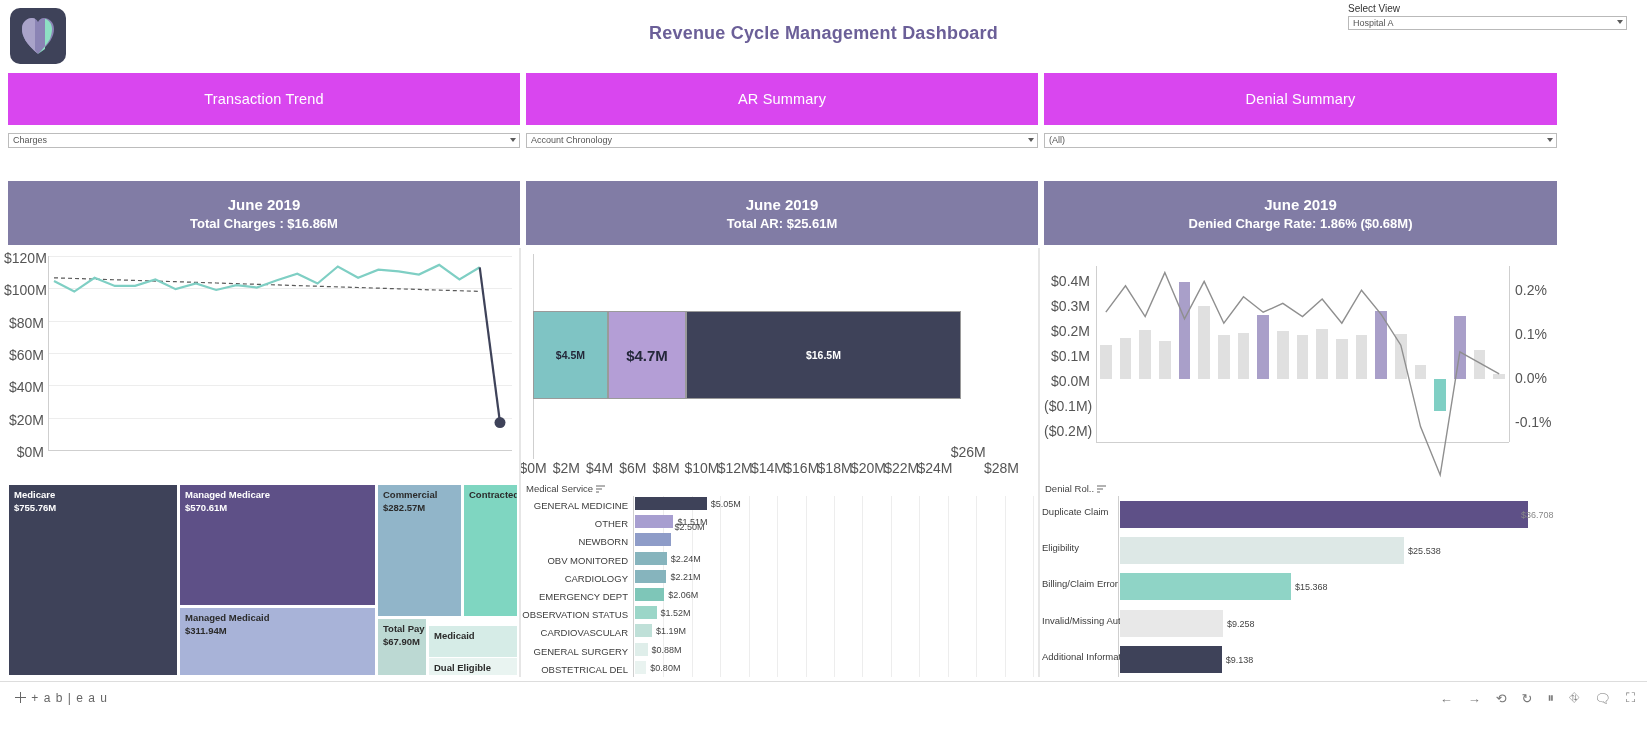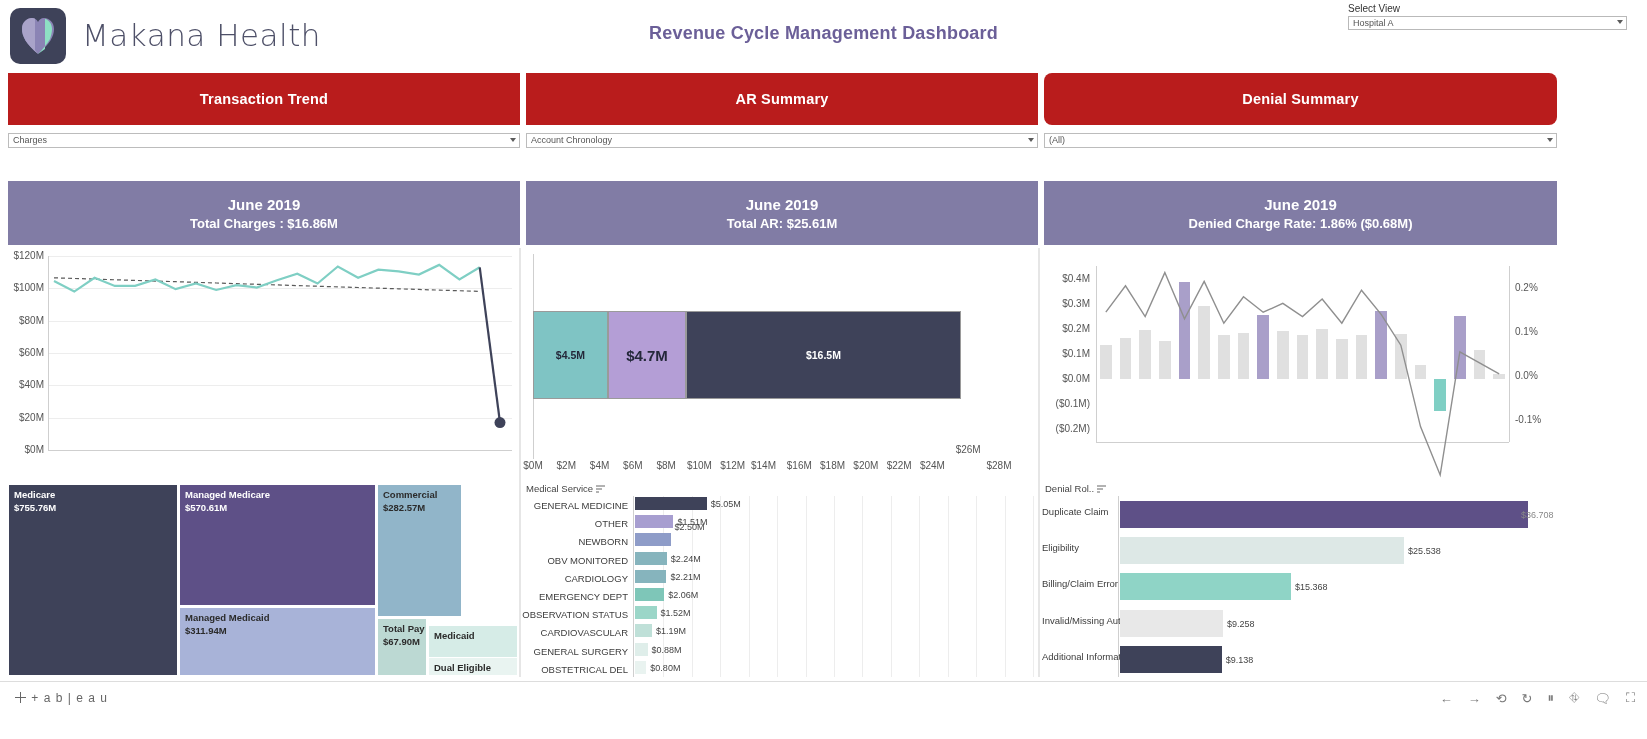--- a/index.html
+++ b/index.html
@@ -34,42 +34,42 @@
     position:absolute; left:1348px; top:16px; width:279px; height:14px;
     border:1px solid #b9b9b9; background:#fff; font-size:9px; color:#555;
     padding-left:4px; line-height:12px;
   }
   .sv-select .caret { position:absolute; right:3px; top:3px; }
 
   .caret { width:0;height:0;border-left:3.5px solid transparent;border-right:3.5px solid transparent;border-top:4px solid #5b5b5b; }
 
   
   .phead {
-    position:absolute; height:52px; background:#b91c1c;
+    position:absolute; height:52px; background:#d946ef;
     display:flex; align-items:center; justify-content:center;
-    color:#fff; font-size:14.5px; font-weight:bold; letter-spacing:.2px;
+    color:#fff; font-size:14.5px; font-weight:normal; letter-spacing:.2px;
   }
   .pfilter {
     position:absolute; height:15px; border:1px solid #bcbcbc; background:#fff;
     font-size:9px; color:#555; padding-left:4px; line-height:13px;
   }
   .pfilter .caret { position:absolute; right:3px; top:4px; }
 
   
   .kpi {
     position:absolute; height:64px; background:#817ca5; color:#fff;
     display:flex; flex-direction:column; align-items:center; justify-content:center;
     gap:3px;
   }
   .kpi .l1 { font-size:15px; font-weight:bold; }
   .kpi .l2 { font-size:13px; font-weight:bold; }
 
   
   .panel { position:absolute; background:#fff; }
-  .axis-lbl { position:absolute; font-size:10px; color:#555; white-space:nowrap; }
+  .axis-lbl { position:absolute; font-size:14px; color:#555; white-space:nowrap; }
   .gridline { position:absolute; background:#ededed; }
   .axisline { position:absolute; background:#cfcfcf; }
 
   
   .tm-cell { position:absolute; border:1px solid #fff; overflow:hidden; }
   .tm-cell .nm { position:absolute; left:5px; top:4px; font-size:9.5px; font-weight:bold; white-space:nowrap; }
   .tm-cell .vl { position:absolute; left:5px; top:17px; font-size:9.5px; font-weight:bold; white-space:nowrap; }
 
   
   .hb-title { position:absolute; font-size:9.5px; color:#444; }
@@ -95,36 +95,35 @@
 <div class="app">
 
   <div class="topbar">
     <div class="logo-box">
       <svg width="36" height="40" viewBox="0 0 36 40">
         <path d="M18 38 C6 28 2 20 2 13 C2 6 7 2 12 2 C15 2 17 4 18 6 C19 4 21 2 24 2 C29 2 34 6 34 13 C34 20 30 28 18 38 Z" fill="#8b84b5"></path>
         <path d="M18 38 C6 28 2 20 2 13 C2 6 7 2 12 2 C13 2 14 2.3 15 2.8 L15 34 Z" fill="#a9a3c9"></path>
         <path d="M18 38 C23 33 27 28 30 23 C31 20 32 16 32 13 C32 8 29 4 25 2.8 L25 33 Z" fill="#8ee0c4"></path>
       </svg>
     </div>
-    <div class="brand-name">Makana Health</div>
     <div class="dash-title">Revenue Cycle Management Dashboard</div>
     <div class="select-view-label">Select View</div>
     <div class="sv-select">
       <span>Hospital A</span>
       <span class="caret"></span>
     </div>
   </div>
 
   <div class="phead" style="left:8px; top:73px; width:512px;">
     <span>Transaction Trend</span>
   </div>
   <div class="phead" style="left:526px; top:73px; width:512px;">
     <span>AR Summary</span>
   </div>
-  <div class="phead" style="left:1044px; top:73px; width:513px;border-radius:8px;">
+  <div class="phead" style="left:1044px; top:73px; width:513px;">
     <span>Denial Summary</span>
   </div>
 
   <div class="pfilter" style="left:526px; top:133px; width:512px;">
     <span>Account Chronology</span>
     <span class="caret"></span>
   </div>
   <div class="pfilter" style="left:8px; top:133px; width:512px;">
     <span>Charges</span>
     <span class="caret"></span>
@@ -249,20 +248,23 @@
         <div class="nm" style="color:#ffffff;">Managed Medicare</div>
         <div class="vl" style="color:#ffffff;">$570.61M</div>
       </div>
       <div class="tm-cell" style="left:171px;top:123px;width:197px;height:69px;background:#a8b3d8;">
         <div class="nm" style="color:#2b2b2b;">Managed Medicaid</div>
         <div class="vl" style="color:#2b2b2b;">$311.94M</div>
       </div>
       <div class="tm-cell" style="left:369px;top:0px;width:85px;height:133px;background:#91b5c9;">
         <div class="nm" style="color:#2b2b2b;">Commercial</div>
         <div class="vl" style="color:#2b2b2b;">$282.57M</div>
+      </div>
+      <div class="tm-cell" style="left:455px;top:0px;width:55px;height:133px;background:#7fd6c1;">
+        <div class="nm" style="color:#2b2b2b;">Contracted</div>
       </div>
       <div class="tm-cell" style="left:369px;top:134px;width:50px;height:58px;background:#bcd9d3;">
         <div class="nm" style="color:#2b2b2b;">Total Pay</div>
         <div class="vl" style="color:#2b2b2b;">$67.90M</div>
       </div>
       <div class="tm-cell" style="left:420px;top:134px;width:90px;height:38px;background:#d6ece7;margin-top:7px;">
         <div class="nm" style="color:#2b2b2b;">Medicaid</div>
       </div>
       <div class="tm-cell" style="left:420px;top:173px;width:90px;height:19px;background:#e9f4f1;">
         <div class="nm" style="color:#2b2b2b;">Dual Eligible</div>

